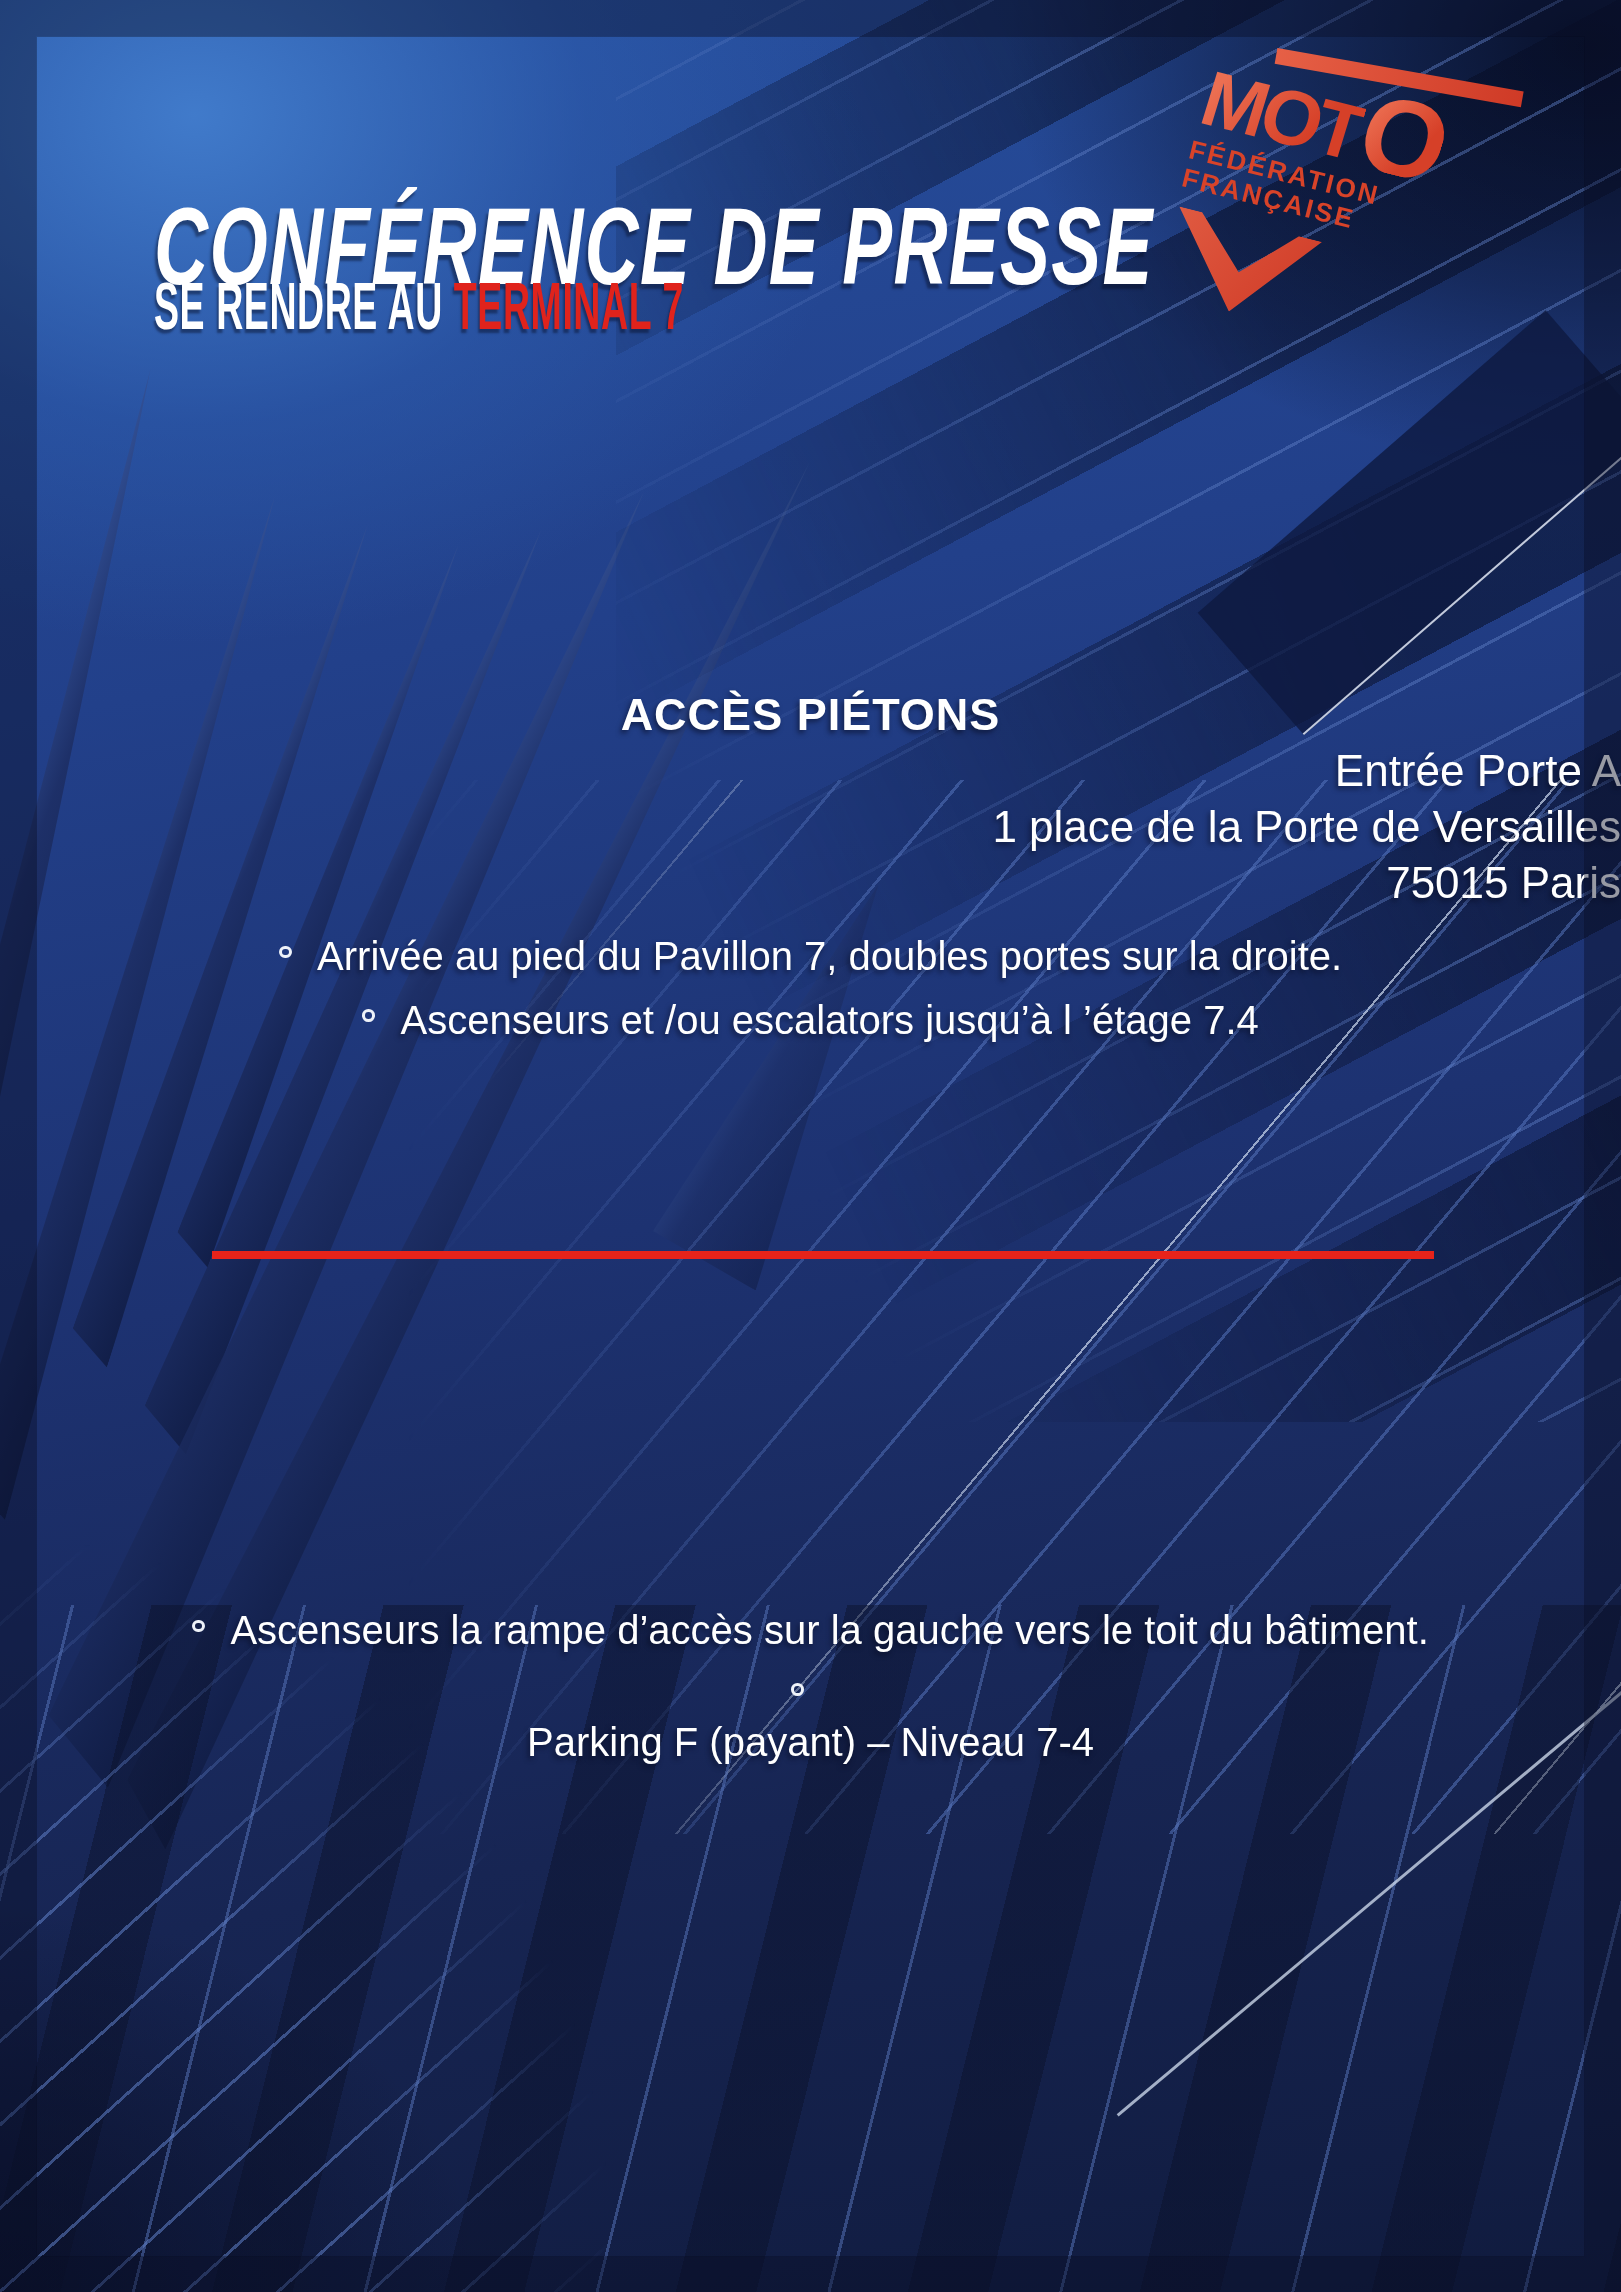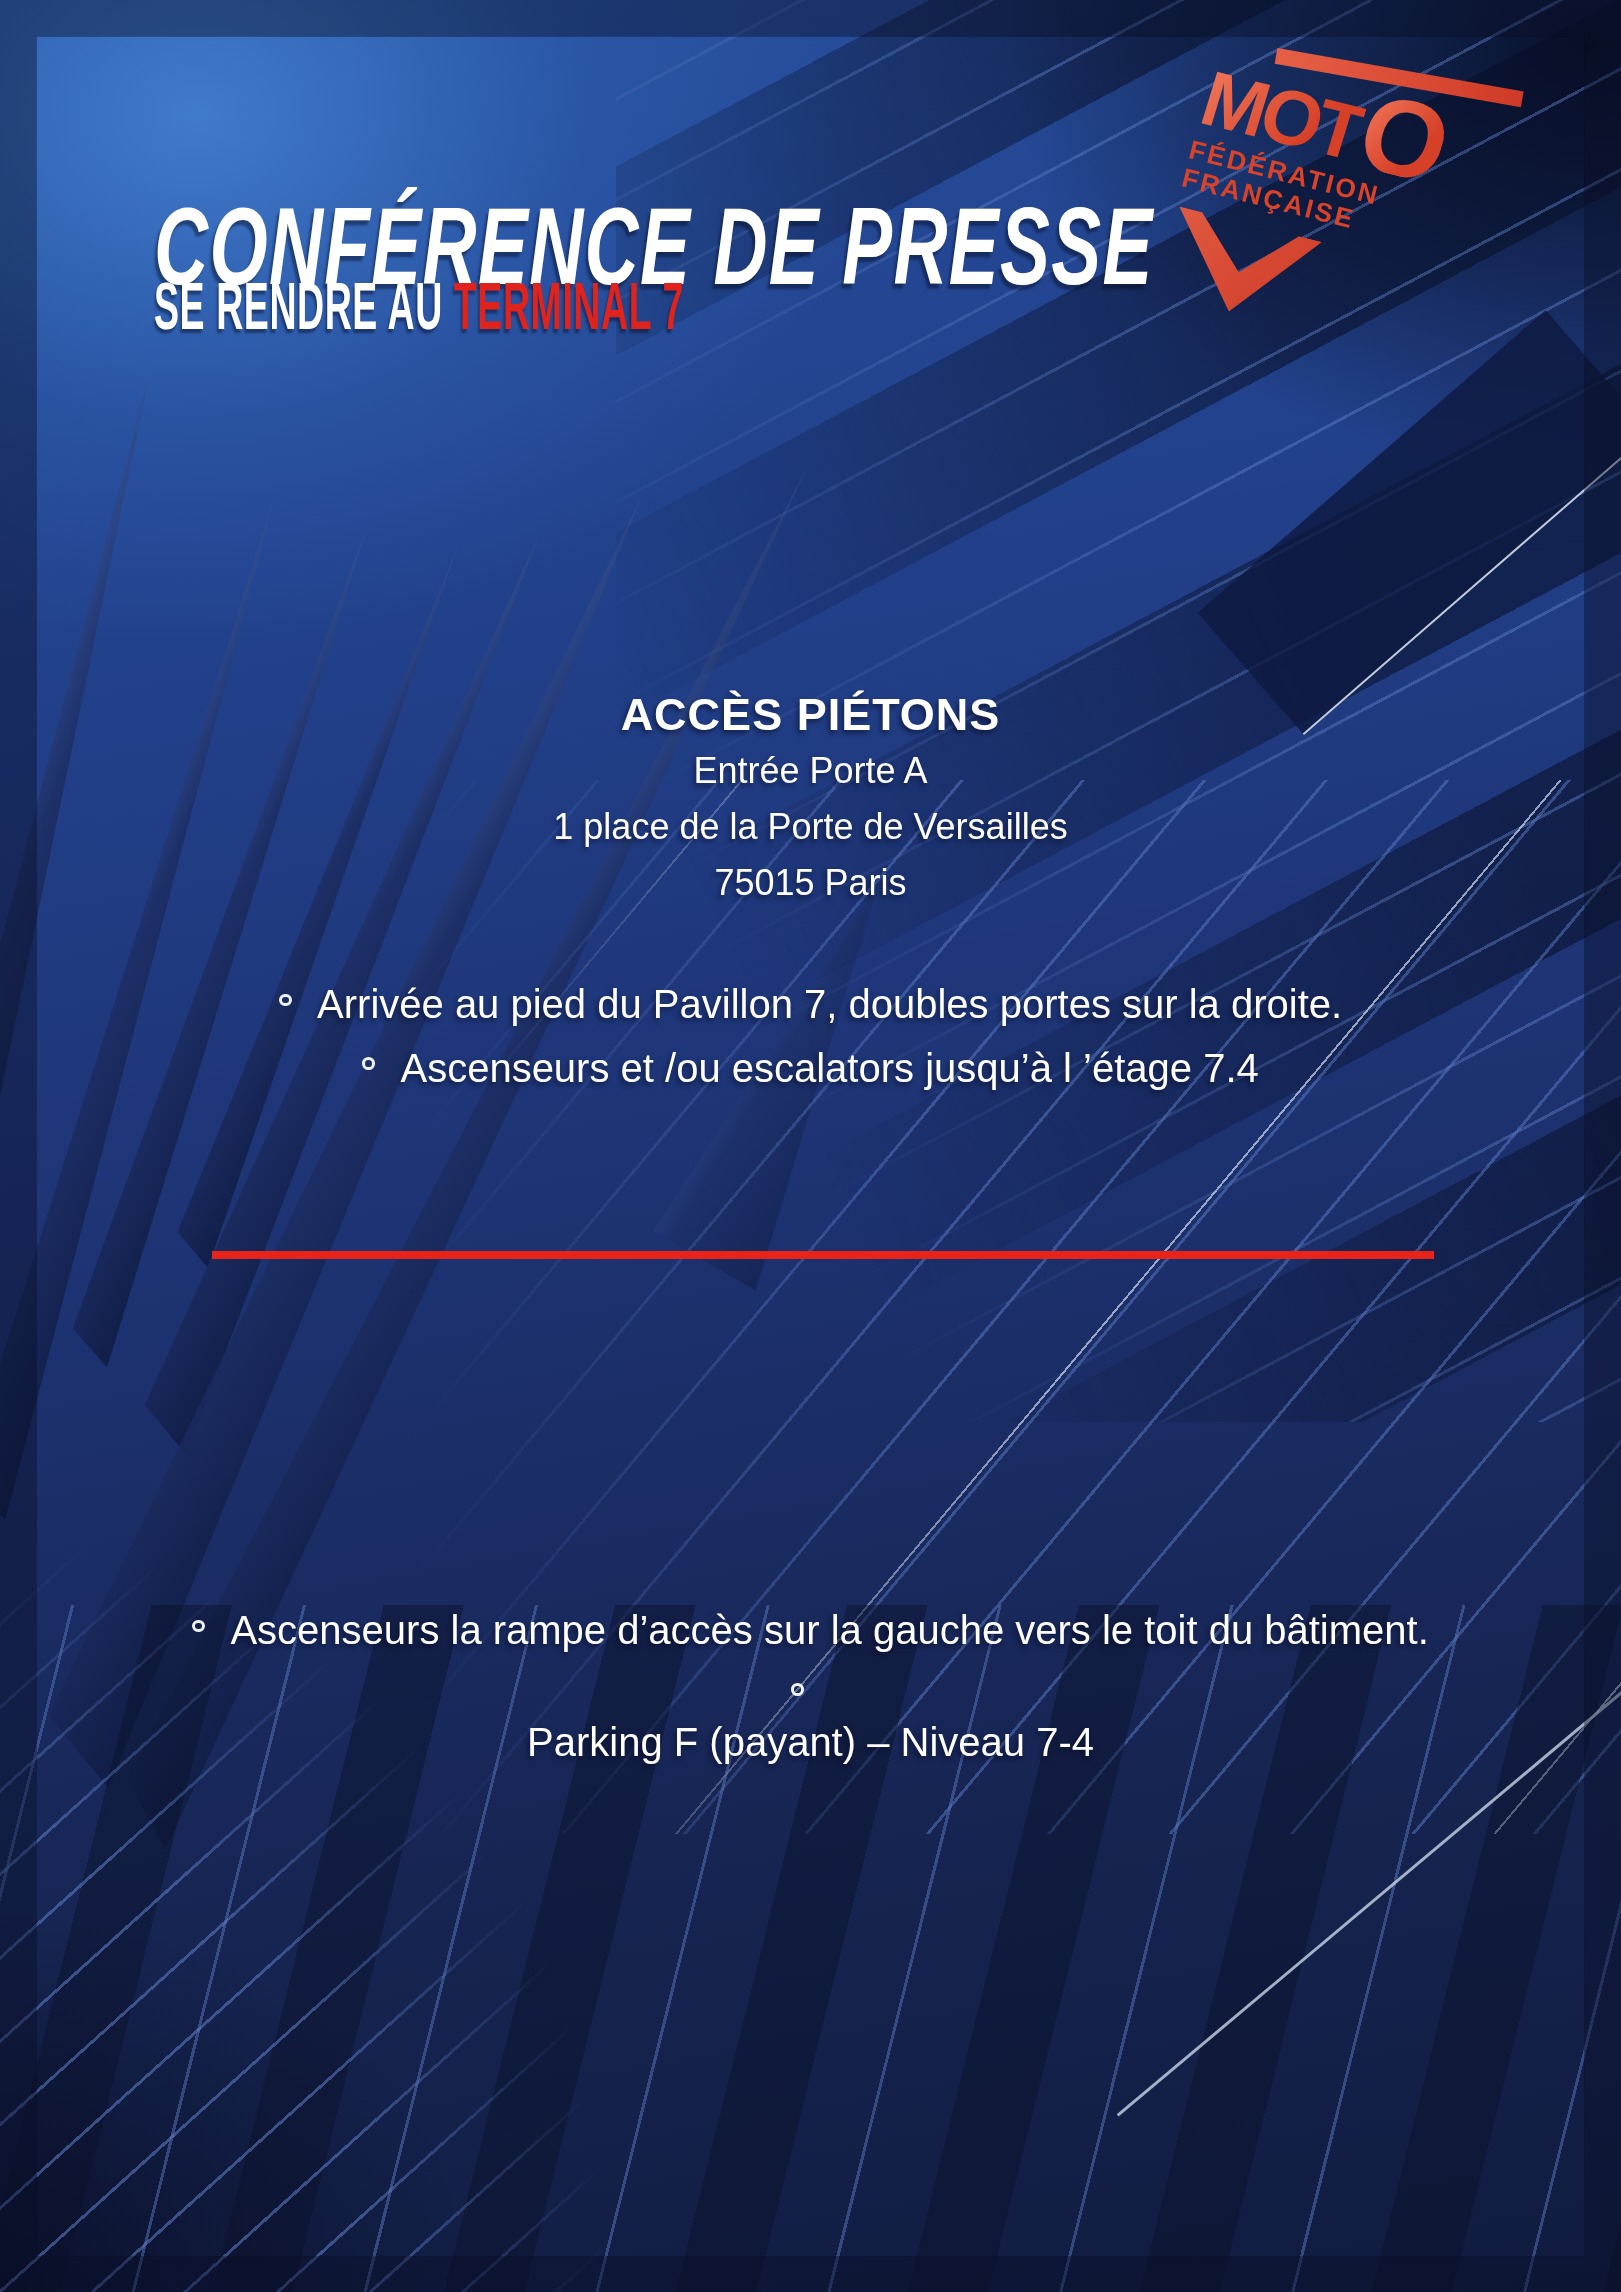--- a/index.html
+++ b/index.html
@@ -66,25 +66,25 @@
   .logo-moto .big-o{font-size:110px;line-height:.7;letter-spacing:-4.9px;margin-left:2.9px;}
   .logo-fed{margin:9.8px 0 0 0;font-size:26.5px;font-weight:bold;letter-spacing:2.5px;line-height:1.1;color:#d84329;}
   .logo-fed span{display:block;}
   .logo-chevron{margin:13.7px 0 0 3.9px;width:147px;height:90px;
     background:linear-gradient(120deg,#e05a41,#cf3a26);
     clip-path:polygon(0% 0%,16% 0%,50% 55%,84% 0%,100% 0%,50% 100%);}
   
   .sec{position:absolute;left:0;width:100%;text-align:center;
     text-shadow:-2px 2.9px 4.9px rgba(5,10,30,0.55);}
   .sec .h{font-size:45px;font-weight:bold;line-height:57px;letter-spacing:1px;}
-  .sec .a{font-size:36px;line-height:56px;}
+  .sec .a{font-size:44px;line-height:56px;text-align:right;}
   #sec1{top:686px;}
   #sec2{top:1300px;}
   .bullets{position:absolute;left:0;width:100%;text-shadow:-2px 2.9px 4.9px rgba(5,10,30,0.55);}
-  #bul1{top:976px;}
+  #bul1{top:928px;}
   #bul2{top:1602px;}
   .b-item{display:flex;justify-content:center;align-items:flex-start;margin-bottom:7.8px;
     font-size:40px;line-height:56px;}
   .b-marker{flex:0 0 auto;width:12.7px;height:12.7px;border:3.9px solid #eef2f9;border-radius:50%;margin:17.6px 25.5px 0 0;}
   .b-text{max-width:1264px;}
   #bul2 .b-item:first-child .b-text{max-width:1225px;}
   .footnote{font-size:40px;line-height:56px;margin-top:18px;text-align:center;}
   .divider{position:absolute;left:212px;top:1251px;width:1222px;height:7.8px;background:#e7231a;}
 </style>
 </head>

